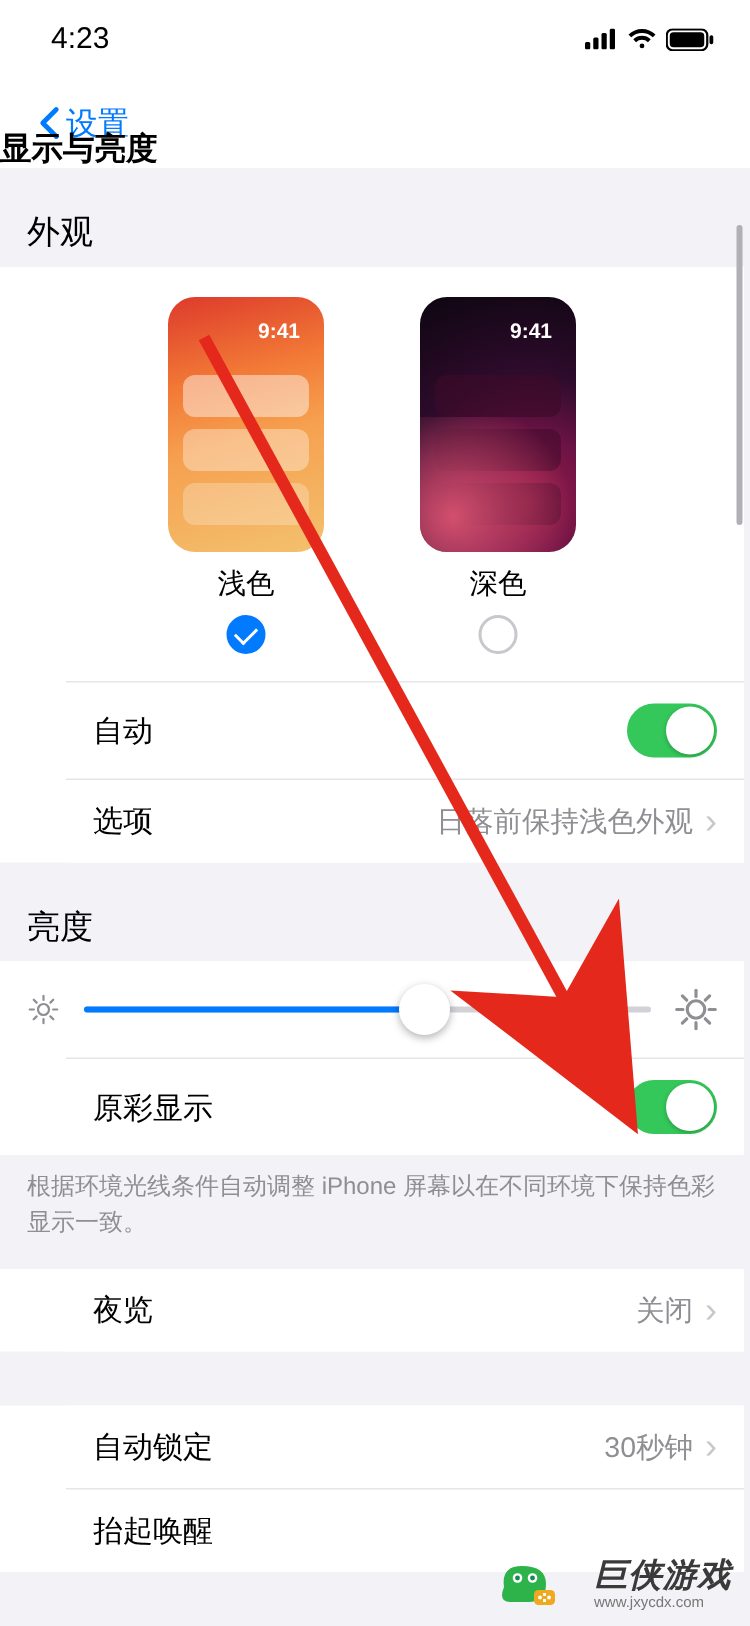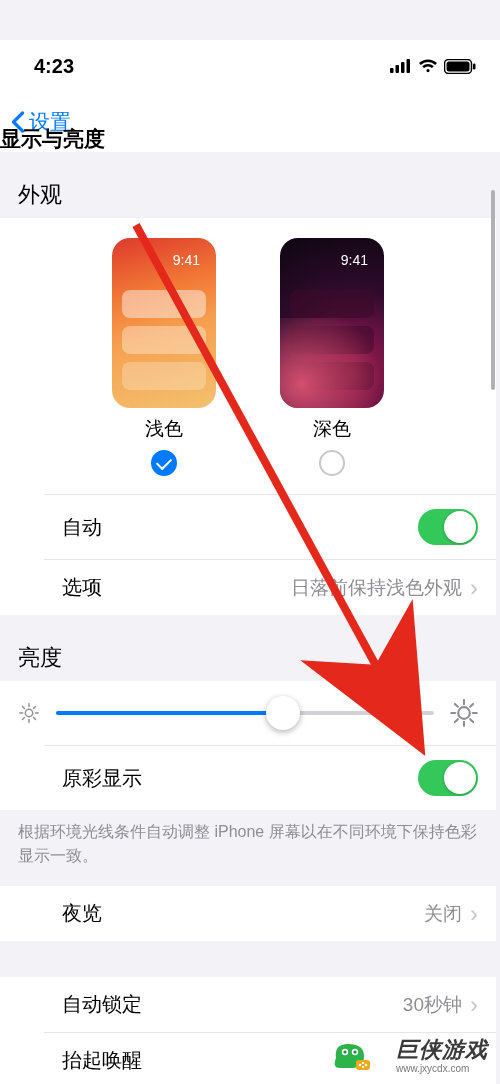--- a/index.html
+++ b/index.html
@@ -12,33 +12,33 @@
   }
   
   .status-bar {
     height: 52px;
     background: #fff;
     display: flex;
     align-items: center;
     justify-content: space-between;
     padding: 0 24px 0 34px;
     font-size: 20px;
-    font-weight: 700;
-    margin-top: 40px;
+    font-weight: 400;
   }
   .status-right { display: flex; align-items: center; gap: 6px; }
   .status-right svg { display:block; }
   
   .nav-bar {
     height: 60px;
     background: #fff;
     display: flex;
     align-items: center;
     position: relative;
     border-bottom: 0;
+    padding-left: 15px;
   }
   .nav-back {
     display: flex;
     align-items: center;
     color: #007aff;
     font-size: 21px;
     padding-left: 10px;
     gap: 4px;
   }
   .nav-title {
@@ -76,21 +76,21 @@
   }
   .theme-col { display:flex; flex-direction:column; align-items:center; gap:8px; }
   .theme-thumb {
     width: 104px; height: 170px;
     border-radius: 18px;
     position: relative;
     overflow: hidden;
   }
   .theme-thumb.light { background: linear-gradient(165deg,#dd3a2c 0%, #f27a36 32%, #f6a04f 55%, #f3c16e 100%); }
   .theme-thumb .thumb-time{
-    position:absolute; top:14px; right:16px; color:#fff; font-size:14px; font-weight:400;
+    position:absolute; top:14px; right:16px; color:#fff; font-size:14px; font-weight:700;
   }
   .theme-thumb .notify{
     position:absolute; left:10px; right:10px; height:28px; border-radius:8px;
     background: rgba(255,255,255,0.35);
   }
   .theme-thumb.light .notify.n1{ top:52px; background:rgba(255,255,255,0.45);}
   .theme-thumb.light .notify.n2{ top:88px; background:rgba(255,255,255,0.35);}
   .theme-thumb.light .notify.n3{ top:124px; background:rgba(255,255,255,0.25);}
   .theme-thumb.dark { background: radial-gradient(circle at 70% 80%, #9b1e4a 0%, #6d1345 28%, #2e0b2c 55%, #0d0610 100%); }
   .theme-thumb.dark .notify{ background: rgba(60,10,40,0.65); }

